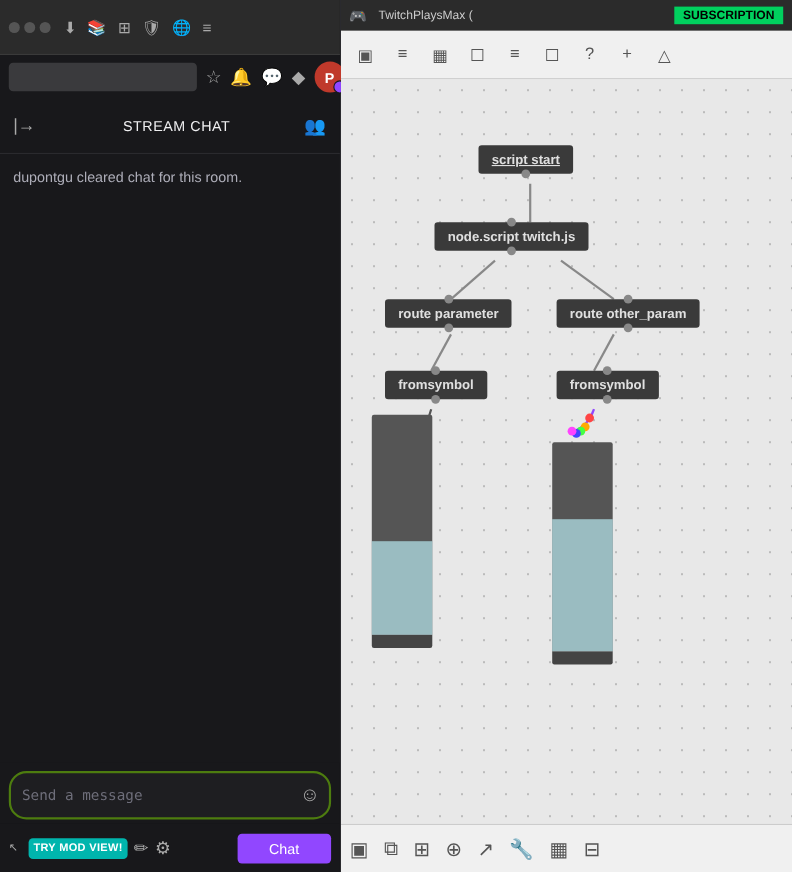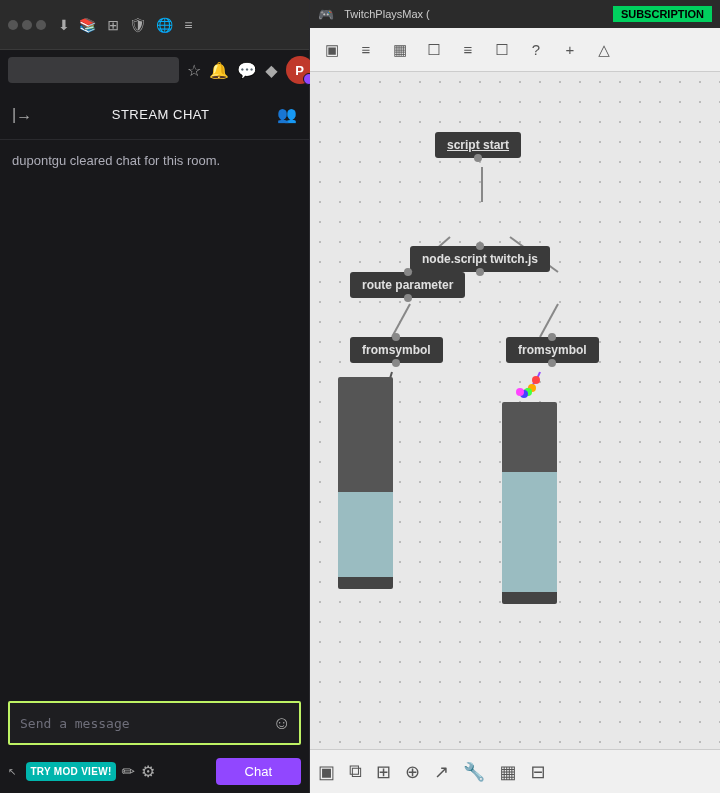--- a/index.html
+++ b/index.html
@@ -91,22 +91,22 @@
     }
     .system-message { color: #adadb8; font-size: 13px; line-height: 1.4; }
 
     
     .chat-input-area {
       padding: 8px 8px 4px 8px;
       background: #18181b;
     }
     .message-input-wrapper {
       position: relative;
-      border: 2px solid #bef264;
-      border-radius: 2px;
+      border: 2px solid #4d7c0f;
+      border-radius: 16px;
       background: #1e1e21;
       display: flex;
       align-items: center;
       padding: 8px 36px 8px 10px;
       min-height: 44px;
     }
     .message-input {
       flex: 1;
       background: transparent;
       border: none;
@@ -391,32 +391,37 @@
       <circle cx="218" cy="320" r="4" fill="#44ff44"></circle>
       <circle cx="214" cy="322" r="4" fill="#4444ff"></circle>
       <circle cx="210" cy="320" r="4" fill="#ff44ff"></circle>
     </svg>
 
     <div class="node" style="left:125px;top:60px;text-decoration:underline;">
       <span>script start</span>
       <div class="node-port"></div>
     </div>
 
-    <div class="node" style="left:100px;top:130px;margin-top:44px;">
+    <div class="node" style="left:85px;top:130px;">
       <div class="node-port-top"></div>
       <span>node.script twitch.js</span>
       <div class="node-port"></div>
     </div>
 
     <div class="node" style="left:40px;top:200px;">
       <div class="node-port-top"></div>
       <span>route parameter</span>
       <div class="node-port"></div>
     </div>
 
+    <div class="node" style="left:196px;top:200px;">
+      <div class="node-port-top"></div>
+      <span>route other_param</span>
+      <div class="node-port"></div>
+    </div>
 
     <div class="node" style="left:40px;top:265px;">
       <div class="node-port-top"></div>
       <span>fromsymbol</span>
       <div class="node-port"></div>
     </div>
 
     <div class="node" style="left:196px;top:265px;">
       <div class="node-port-top"></div>
       <span>fromsymbol</span>

